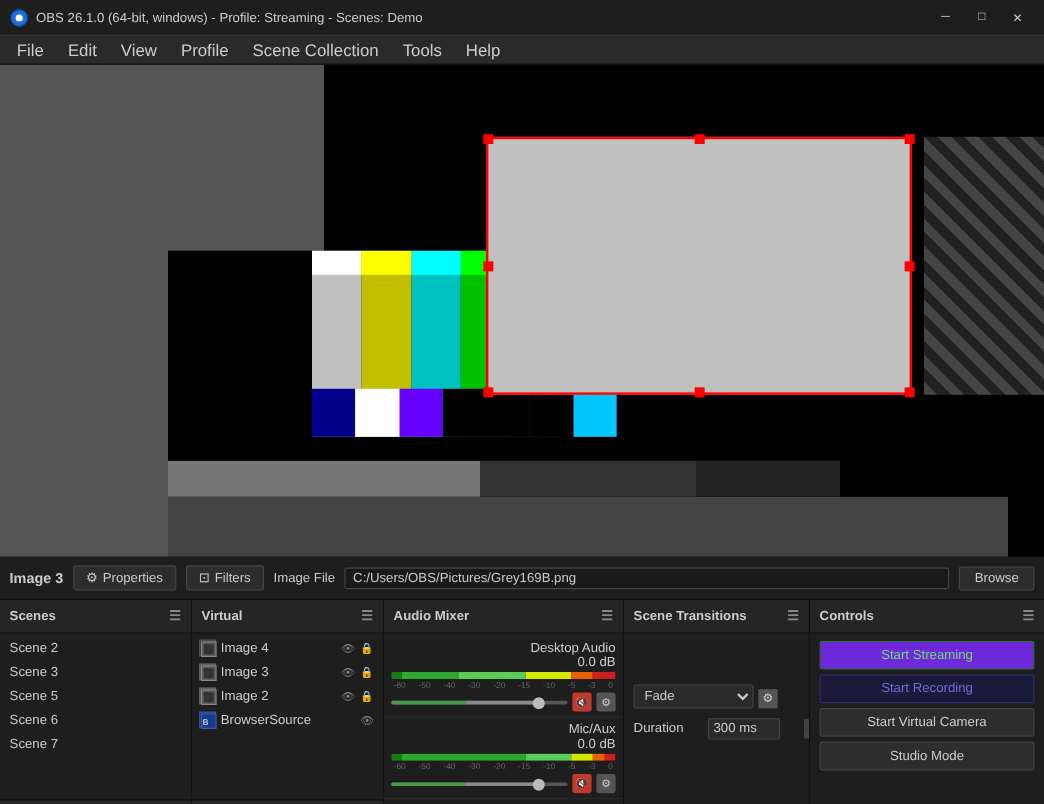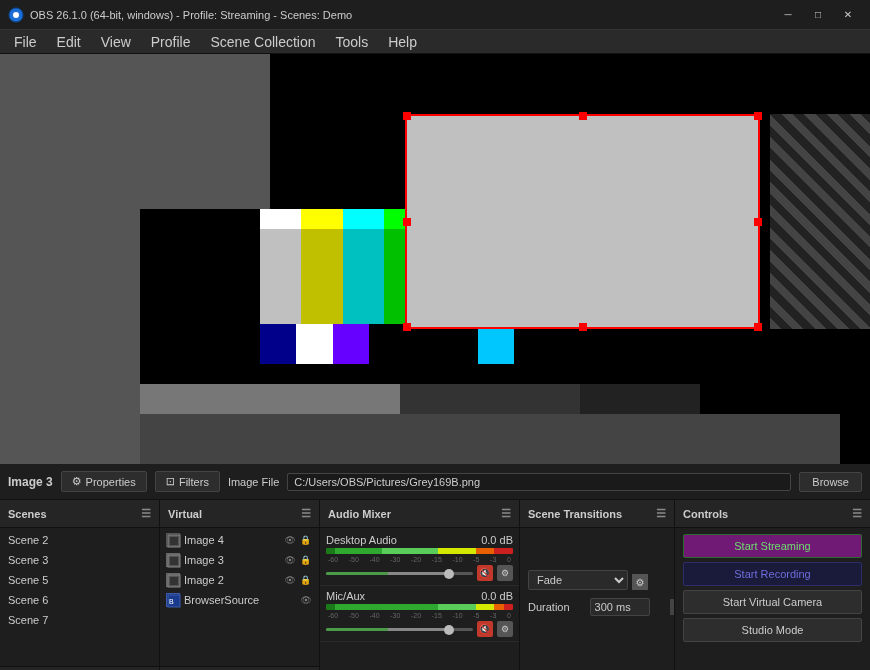--- a/index.html
+++ b/index.html
@@ -54,21 +54,21 @@
     
     #sources-panel { width: 160px; }
     .source-item { padding: 3px 6px; cursor: pointer; color: #ccc; font-size: 11px; display: flex; align-items: center; gap: 4px; }
     .source-item .src-icon { width: 14px; height: 14px; background: #555; border: 1px solid #666; flex-shrink: 0; }
     .source-item .src-controls { margin-left: auto; display: flex; gap: 2px; }
     .src-ctrl-btn { width: 14px; height: 14px; background: transparent; border: none; color: #888; cursor: pointer; font-size: 9px; display: flex; align-items: center; justify-content: center; }
     
     
     #audio-panel { width: 200px; }
     .audio-track { padding: 4px 6px; border-bottom: 1px solid #2a2a2a; }
-    .audio-track-header { display: flex; justify-content: space-between; align-items: flex-end; margin-bottom: 2px; }
+    .audio-track-header { display: flex; justify-content: space-between; align-items: flex-end; margin-bottom: 2px; flex-direction: column; }
     .audio-name { font-size: 11px; color: #ccc; }
     .audio-db { font-size: 11px; color: #ccc; }
     .audio-meter { height: 6px; background: #111; margin-bottom: 2px; border-radius: 1px; overflow: hidden; display: flex; }
     .meter-bar { height: 100%; }
     .audio-controls { display: flex; align-items: center; gap: 4px; }
     .audio-fader { flex: 1; height: 3px; background: #555; border-radius: 2px; position: relative; cursor: pointer; }
     .fader-thumb { width: 10px; height: 10px; background: #ccc; border-radius: 50%; position: absolute; top: -3px; }
     .audio-ctrl-btn { width: 16px; height: 16px; border: none; cursor: pointer; border-radius: 2px; font-size: 9px; display: flex; align-items: center; justify-content: center; }
     .mute-btn { background: #c0392b; color: #fff; }
     .gear-btn { background: #555; color: #ccc; }
@@ -77,21 +77,21 @@
     #transitions-panel { width: 155px; }
     .transition-row { padding: 4px 8px; display: flex; align-items: flex-end; gap: 4px; margin-top: 36px; }
     .transition-select { background: #2a2a2a; border: 1px solid #444; color: #ccc; padding: 2px 4px; font-size: 11px; width: 100px; border-radius: 2px; }
     .transition-gear { width: 16px; height: 16px; background: #555; border: none; color: #ccc; cursor: pointer; font-size: 10px; display: flex; align-items: center; justify-content: center; }
     .duration-row { padding: 4px 8px; display: flex; align-items: center; gap: 20px; font-size: 11px; }
     .duration-val { background: #2a2a2a; border: 1px solid #444; color: #ccc; padding: 2px 4px; font-size: 11px; width: 60px; border-radius: 2px; }
     
     
     #controls-panel { flex: 1; }
     .ctrl-btn { display: block; width: calc(100% - 16px); margin: 4px 8px; padding: 5px; background: #2d2d2d; border: 1px solid #444; color: #ccc; font-size: 11px; cursor: pointer; border-radius: 2px; text-align: center; }
-    .ctrl-btn.start-streaming { background: #701a75; border-color: #2d6a2d; color: #6ddd6d; }
+    .ctrl-btn.start-streaming { background: #6d28d9; border-color: #2d6a2d; color: #6ddd6d; }
     .ctrl-btn.start-recording { background: #1a1a3a; border-color: #2d2d6a; color: #6d6ddd; }
     
     
     .panel-footer { height: 28px; display: flex; align-items: center; padding: 0 6px; gap: 2px; border-top: 1px solid #111; background: #252525; }
     
     
     .stripe-pattern { 
       position: absolute; 
       background: repeating-linear-gradient(45deg, #444 0px, #444 8px, #222 8px, #222 16px);
     }

